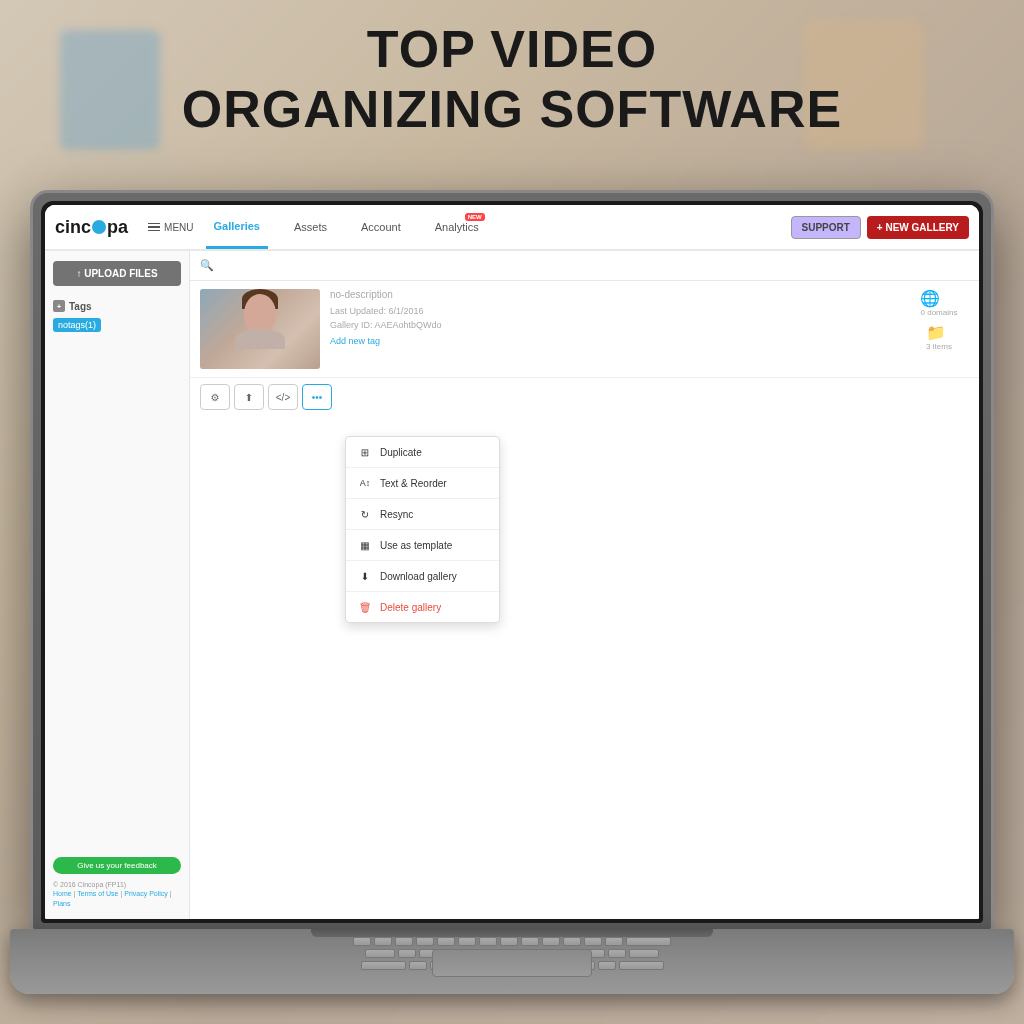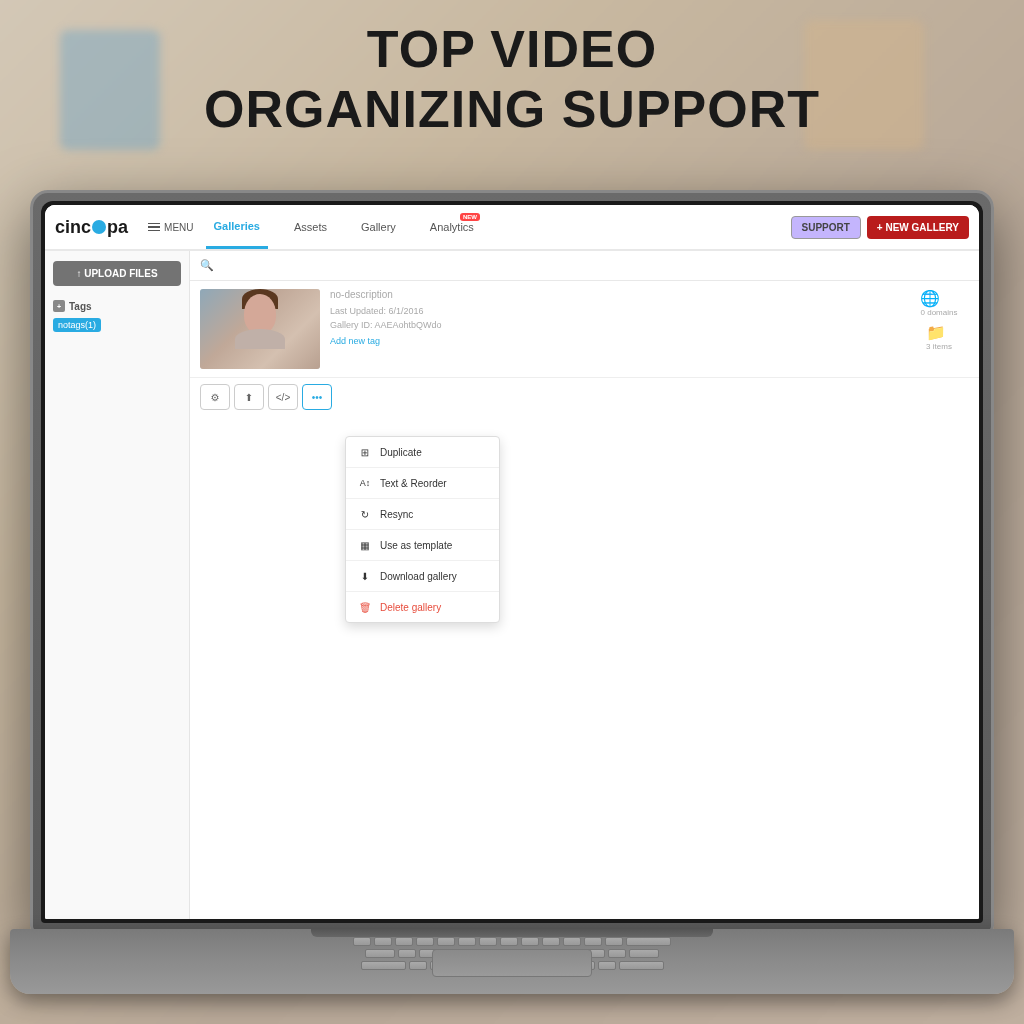--- a/index.html
+++ b/index.html
@@ -515,21 +515,21 @@
 <body>
 
 <div class="outer-wrapper">
   <div class="bg-blur"></div>
   <div class="bg-shape1"></div>
   <div class="bg-shape2"></div>
 
   <div class="headline">
     <h1>
       <span>TOP VIDEO</span><br>
-      <span>ORGANIZING SUPPORT</span>
+      <span>ORGANIZING SOFTWARE</span>
     </h1>
   </div>
 
   <div class="laptop-wrapper">
     <div class="laptop-body">
       <div class="screen-bezel">
         <div class="screen-content">
 
           <div class="app-ui">
 
@@ -551,21 +551,21 @@
               </button>
 
               <div class="nav-links">
                 <a class="nav-link active">
                   <span>Galleries</span>
                 </a>
                 <a class="nav-link">
                   <span>Assets</span>
                 </a>
                 <a class="nav-link">
-                  <span>Gallery</span>
+                  <span>Account</span>
                 </a>
                 <a class="nav-link">
                   <span>Analytics</span>
                   <span class="nav-badge">NEW</span>
                 </a>
               </div>
 
               <button class="support-btn">SUPPORT</button>
               <button class="new-gallery-btn">+ NEW GALLERY</button>
             </nav>
@@ -578,20 +578,30 @@
                 <div class="tags-section">
                   <div class="tags-header">
                     <div class="tag-icon-box">
                       <span style="color:#fff;font-size:7px;">+</span>
                     </div>
                     <span>Tags</span>
                   </div>
                   <span class="tag-badge">notags(1)</span>
                 </div>
 
+                <div class="sidebar-footer">
+                  <button class="feedback-btn">Give us your feedback</button>
+                  <div class="copyright">
+                    <span>© 2016 Cincopa (FP11)</span><br>
+                    <a>Home</a> |
+                    <a>Terms of Use</a> |
+                    <a>Privacy Policy</a> |
+                    <a>Plans</a>
+                  </div>
+                </div>
               </aside>
 
               <div class="content-area">
 
                 <div class="search-bar">
                   <span>🔍</span>
                 </div>
 
                 <div class="gallery-item">
                   <div class="gallery-thumb">

